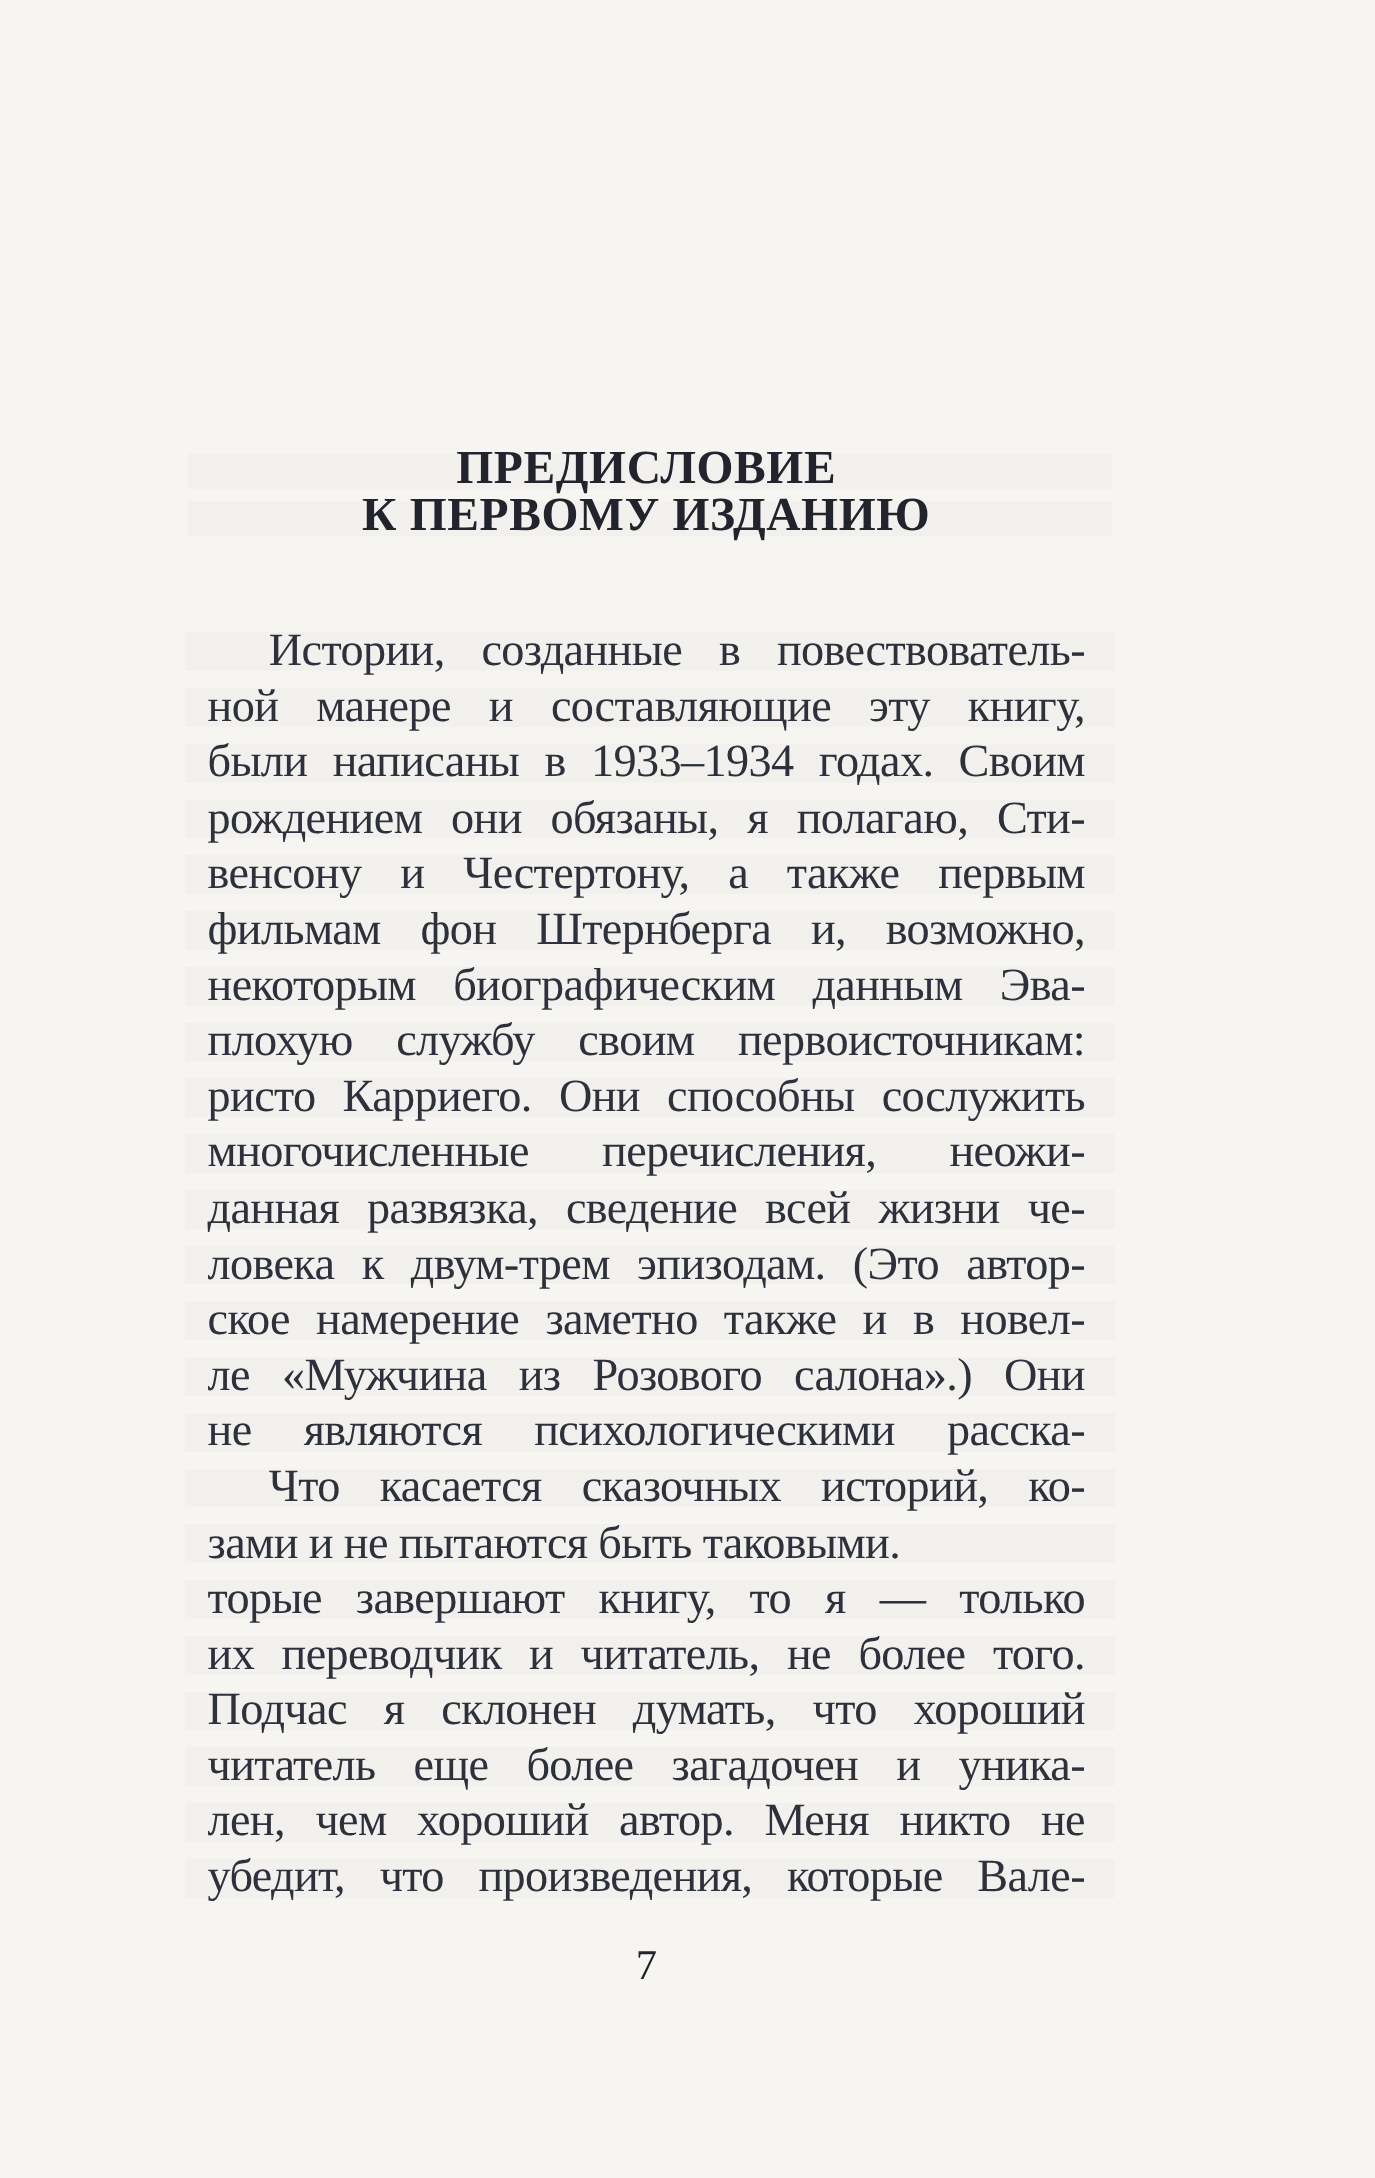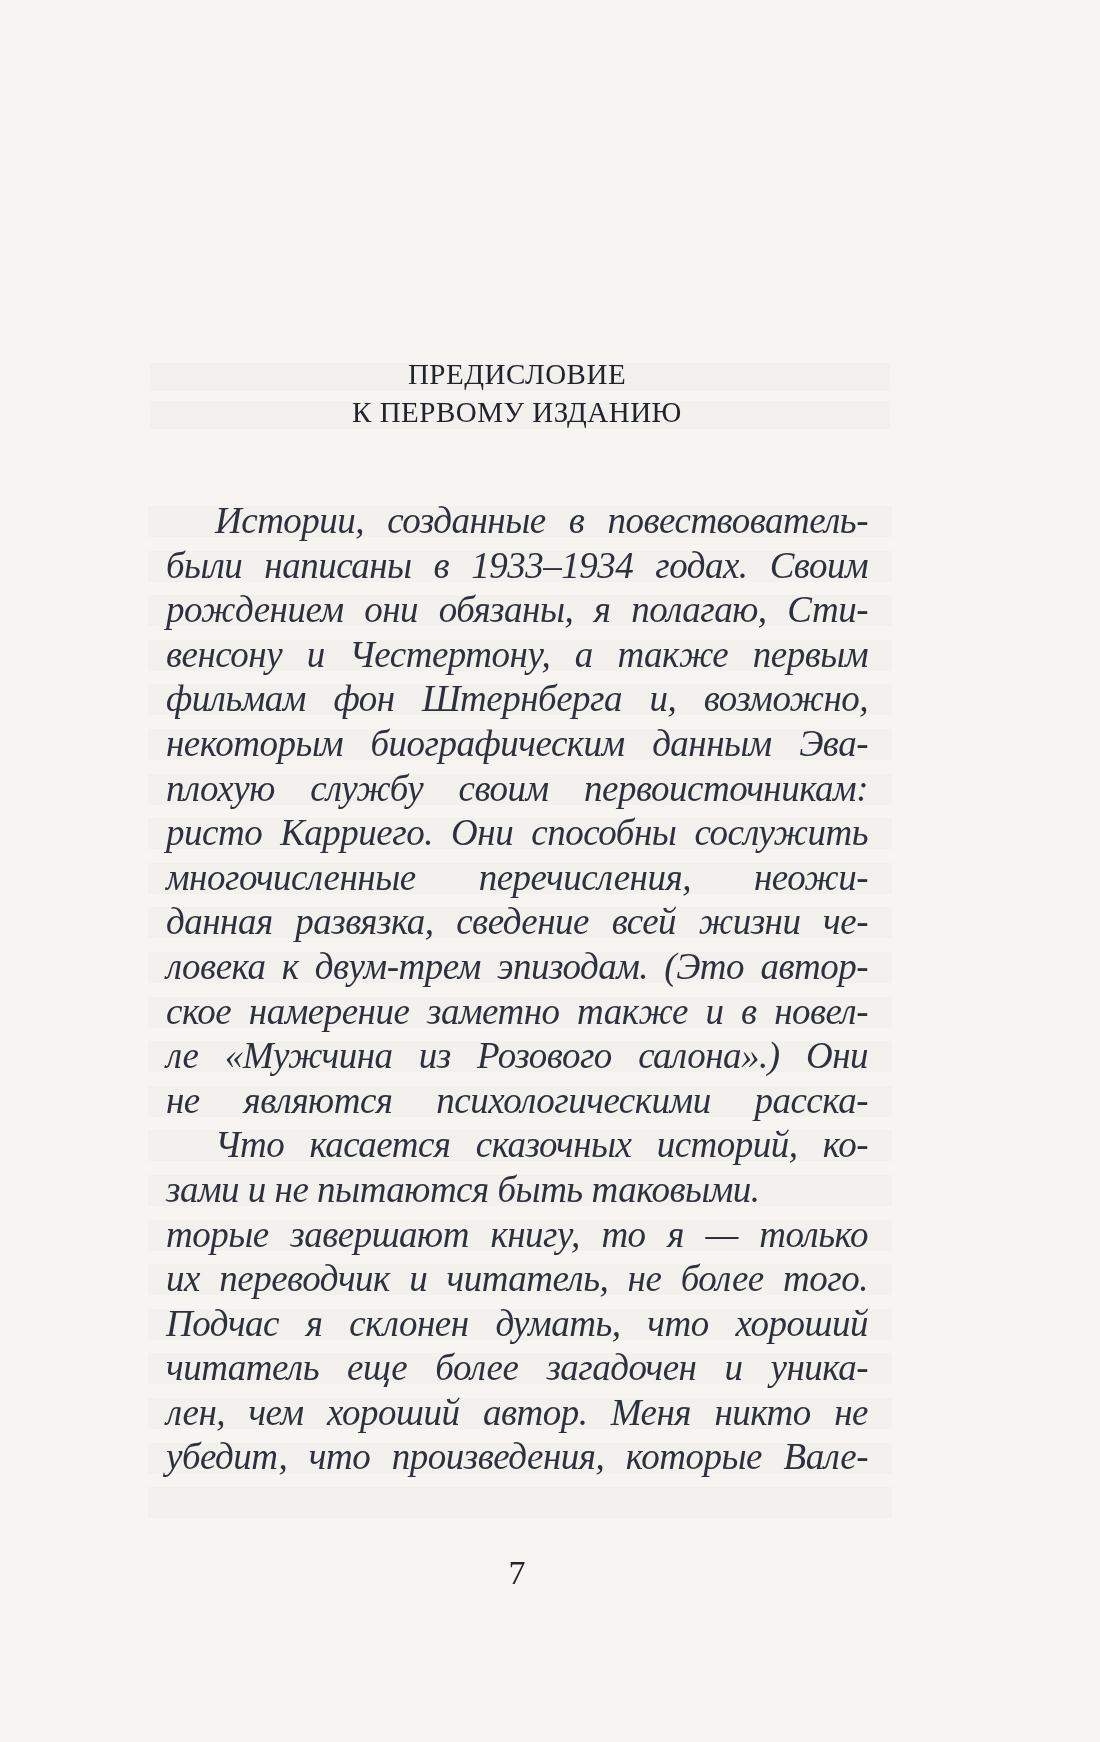--- a/index.html
+++ b/index.html
@@ -47,35 +47,34 @@
       var(--band) 7px, var(--band) 38px,
       transparent 38px, transparent 44.6px);
     opacity: .5;
   }
   .chapter-title {
     position: absolute;
     left: 166px;
     top: 355px;
     width: 702px;
     text-align: center;
-    font-weight: normal;
-    font-size: 29px;
+    font-weight: bold;
+    font-size: 38px;
     line-height: 38px;
     letter-spacing: 0.5px;
     color: var(--title);
   }
   .body-text {
     position: absolute;
     left: 166px;
     top: 499px;
     width: 702px;
     font-size: 37px;
     line-height: 44.6px;
     letter-spacing: -0.5px;
-    font-style: italic;
   }
   .line {
     text-align: justify;
     text-align-last: justify;
     white-space: nowrap;
     white-space: normal;
   }
   .line.indent { text-indent: 49px; }
   .line.para-end { text-align-last: left; }
   .folio {
@@ -97,20 +96,21 @@
   <div class="bands-title"></div>
   <div class="bands-body"></div>
 
   <header class="chapter-title">
     <div>ПРЕДИСЛОВИЕ</div>
     <div>К ПЕРВОМУ ИЗДАНИЮ</div>
   </header>
 
   <main class="body-text">
     <div class="line indent">Истории, созданные в повествователь-</div>
+    <div class="line">ной манере и составляющие эту книгу,</div>
     <div class="line">были написаны в 1933–1934 годах. Своим</div>
     <div class="line">рождением они обязаны, я полагаю, Сти-</div>
     <div class="line">венсону и Честертону, а также первым</div>
     <div class="line">фильмам фон Штернберга и, возможно,</div>
     <div class="line">некоторым биографическим данным Эва-</div>
     <div class="line">плохую службу своим первоисточникам:</div>
     <div class="line">ристо Карриего. Они способны сослужить</div>
     <div class="line">многочисленные перечисления, неожи-</div>
     <div class="line">данная развязка, сведение всей жизни че-</div>
     <div class="line">ловека к двум-трем эпизодам. (Это автор-</div>

